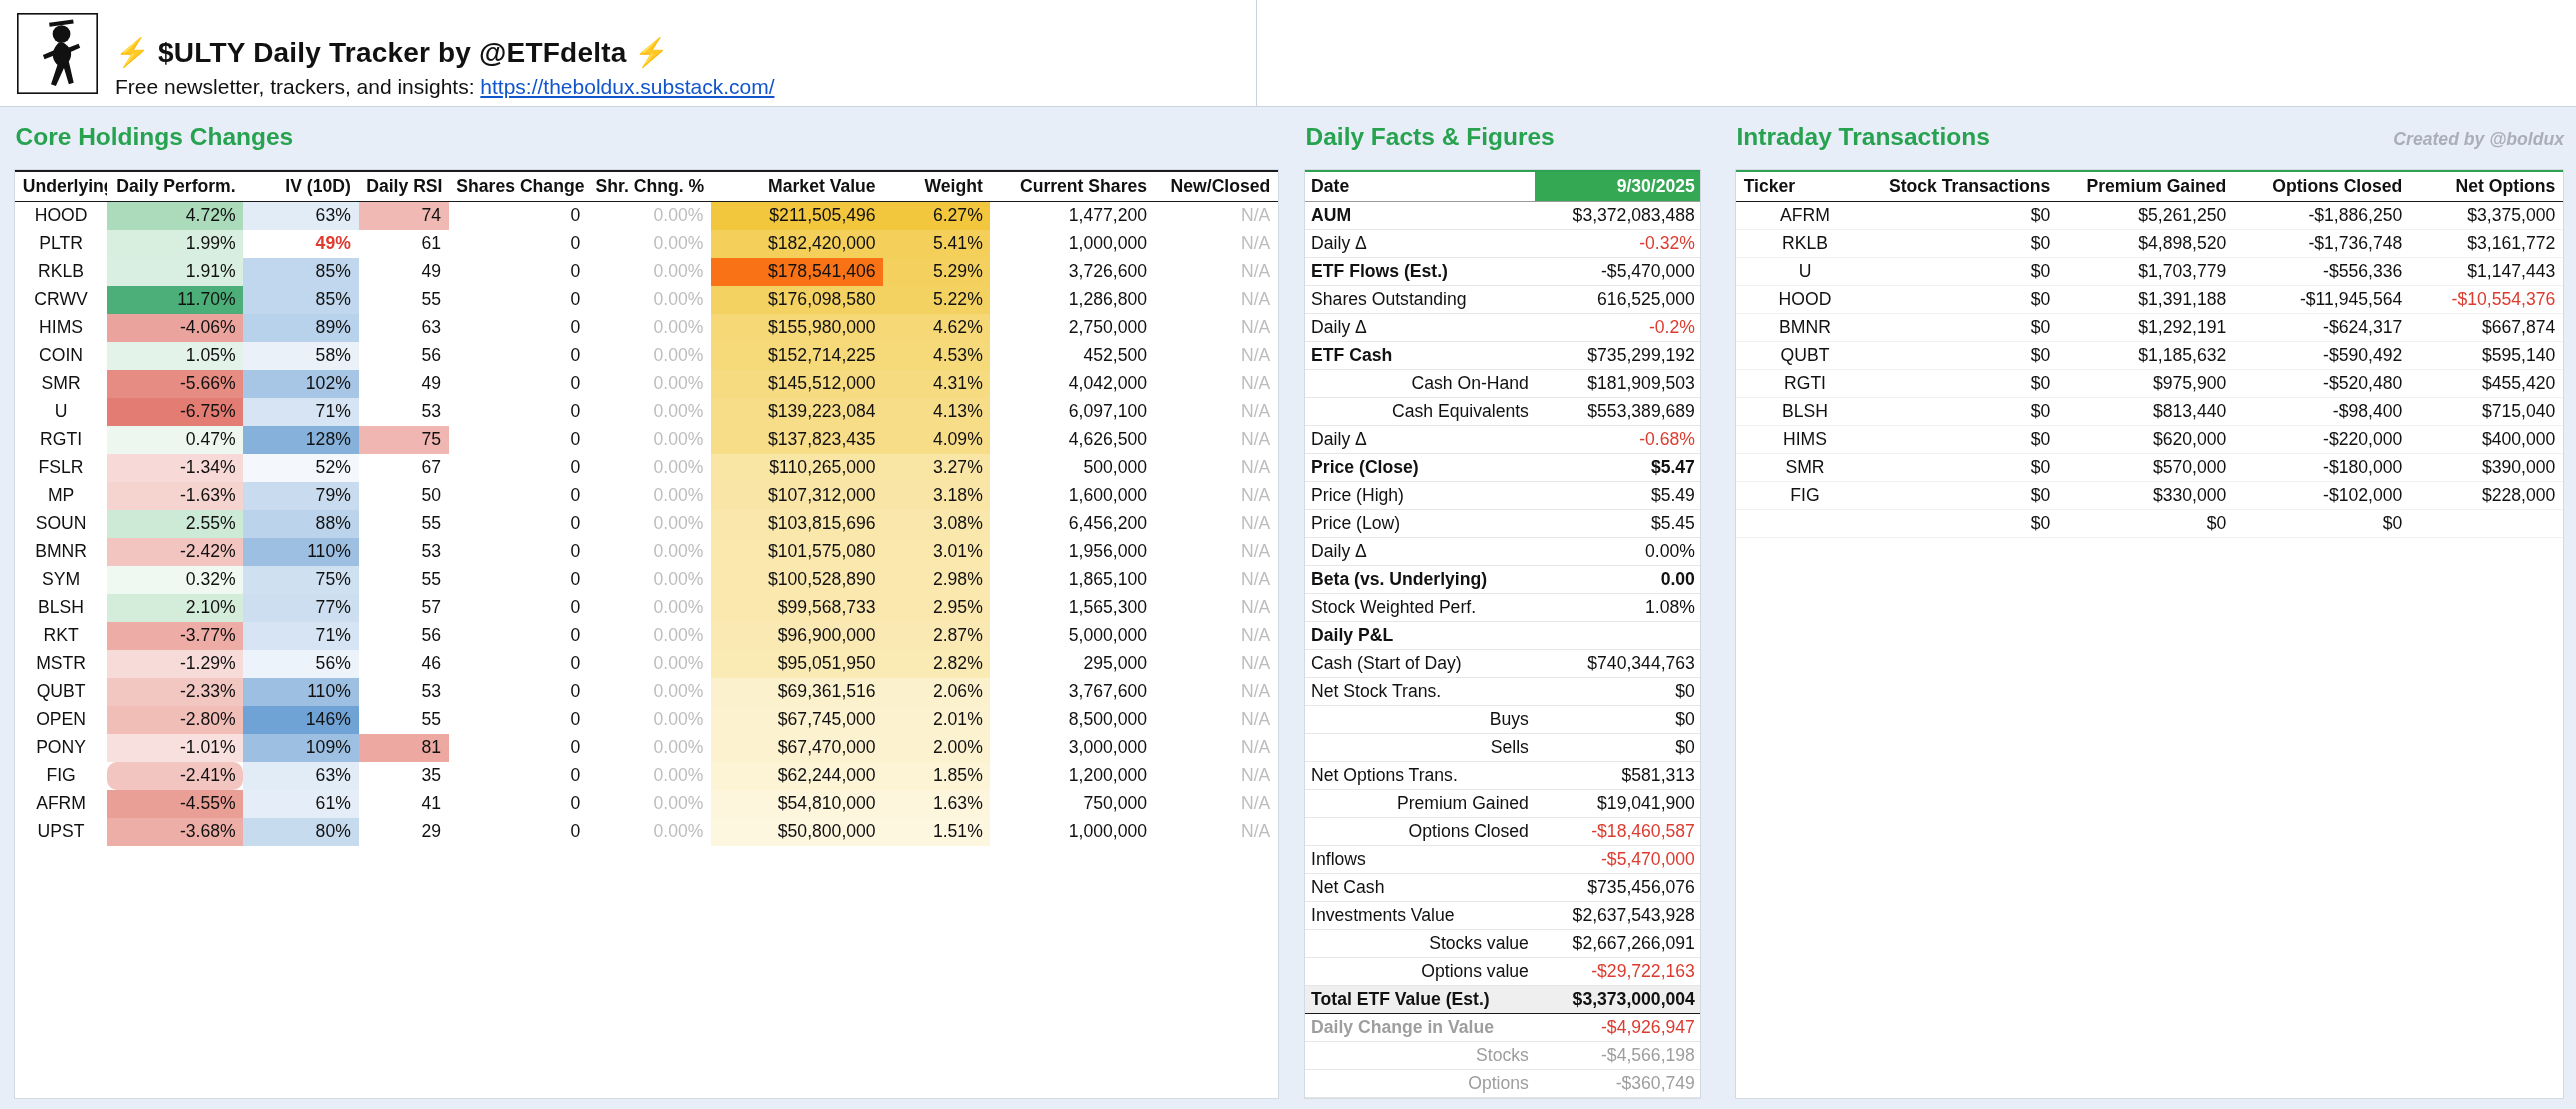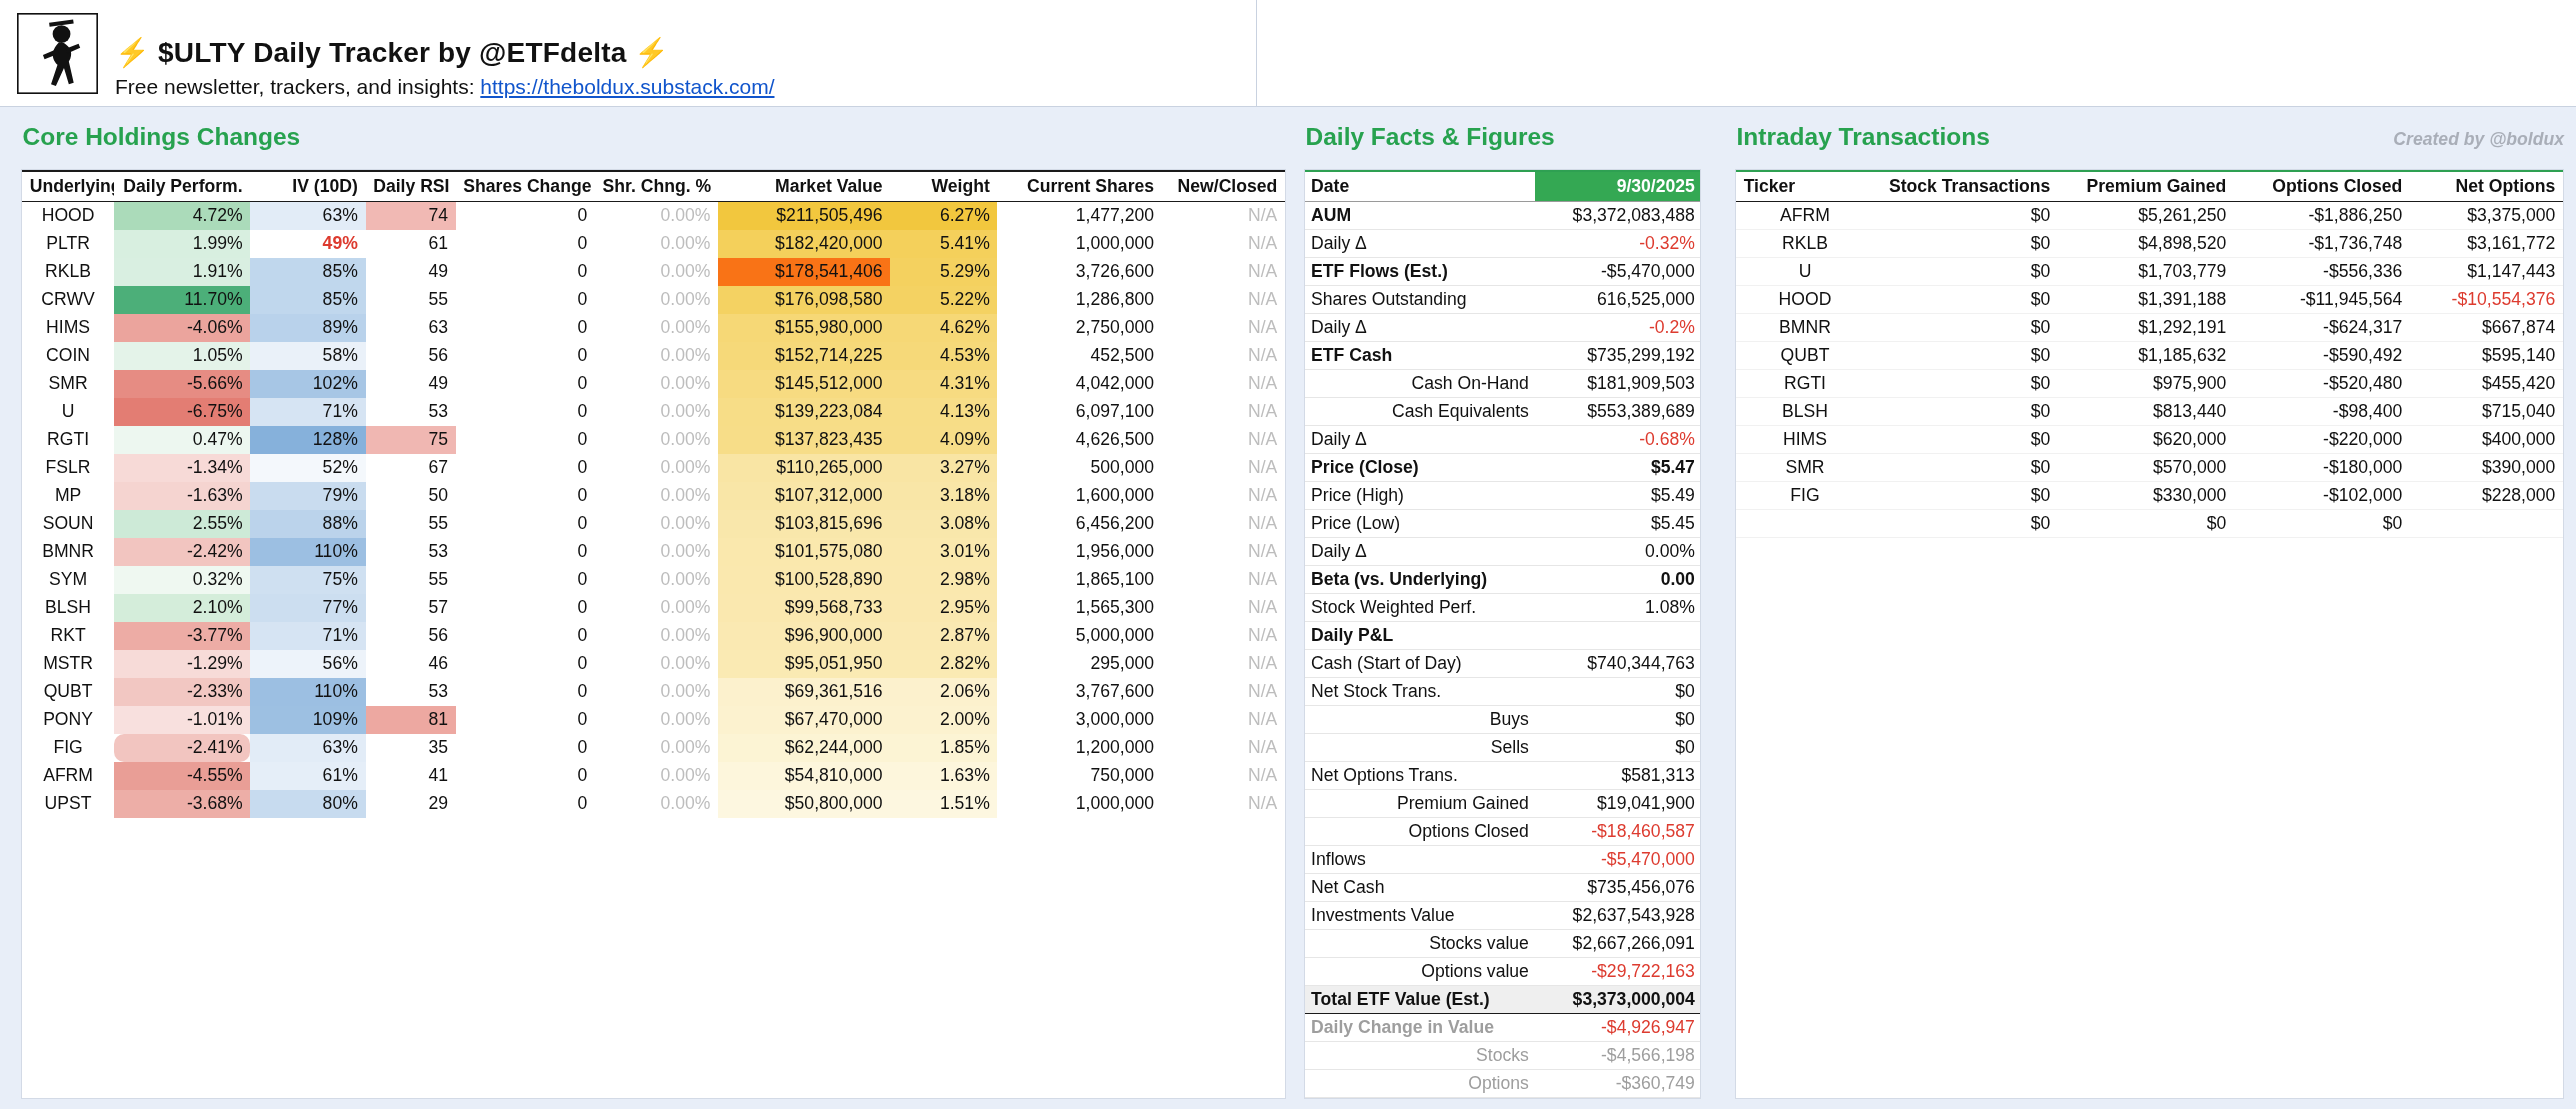--- a/index.html
+++ b/index.html
@@ -29,21 +29,21 @@
   }
   .logo-wrap { width: 81px; height: 81px; flex: 0 0 auto; }
   .title-block { display: flex; flex-direction: column; justify-content: center; }
   .main-title { font-size: 28px; font-weight: 700; letter-spacing: 0.2px; margin-top: 28px; }
   .main-title .bolt { color: #f5b301; font-weight: 700; }
   .subtitle { font-size: 21px; margin-top: 6.1px; color: #111; }
   .subtitle a, .subtitle .link { color: #1155cc; text-decoration: underline; cursor: pointer; }
 
   
   .section { position: absolute; top: 123px; }
-  #core-section { left: 21px;    width: 1265px; }
+  #core-section { left: 14px;    width: 1265px; }
   #facts-section { left: 1304px; width: 397px; }
   #intraday-section { left: 1735px; width: 829px; }
 
   .section-head { display: flex; justify-content: space-between; align-items: baseline; height: 35px; }
   .section h2 { margin: 0 0 0 1.5px; font-size: 24.5px; font-weight: 700; color: #27a24f; }
   .credit { font-size: 17.6px; font-style: italic; font-weight: 700; color: #a9aeb8; }
 
   .panel {
     background: #fff;
     border: 0.8px solid #d3dae6;
@@ -365,20 +365,32 @@
             <td class="num" style="background: rgb(156, 191, 226);">110%</td>
             <td class="num">53</td>
             <td class="num">0</td>
             <td class="num muted">0.00%</td>
             <td class="num" style="background: rgb(252, 241, 205);">$69,361,516</td>
             <td class="num" style="background: rgb(252, 241, 205);">2.06%</td>
             <td class="num">3,767,600</td>
             <td class="num muted">N/A</td>
           </tr>
           <tr>
+            <td class="tick">OPEN</td>
+            <td class="num" style="background: rgb(240, 189, 183);">-2.80%</td>
+            <td class="num" style="background: rgb(111, 163, 213);">146%</td>
+            <td class="num">55</td>
+            <td class="num">0</td>
+            <td class="num muted">0.00%</td>
+            <td class="num" style="background: rgb(252, 242, 207);">$67,745,000</td>
+            <td class="num" style="background: rgb(252, 242, 207);">2.01%</td>
+            <td class="num">8,500,000</td>
+            <td class="num muted">N/A</td>
+          </tr>
+          <tr>
             <td class="tick">PONY</td>
             <td class="num" style="background: rgb(248, 224, 222);">-1.01%</td>
             <td class="num" style="background: rgb(157, 192, 226);">109%</td>
             <td class="num" style="background: rgb(237, 168, 161);">81</td>
             <td class="num">0</td>
             <td class="num muted">0.00%</td>
             <td class="num" style="background: rgb(252, 242, 207);">$67,470,000</td>
             <td class="num" style="background: rgb(252, 242, 207);">2.00%</td>
             <td class="num">3,000,000</td>
             <td class="num muted">N/A</td>

